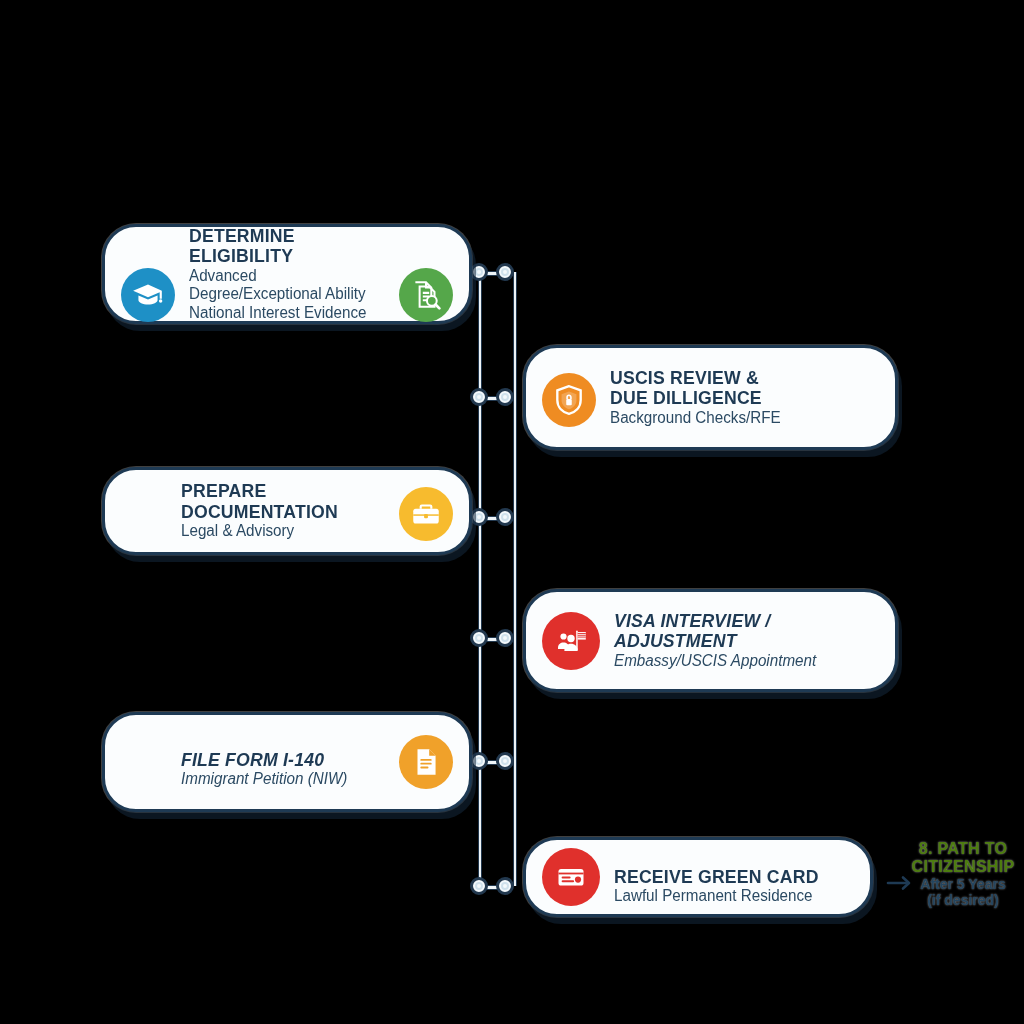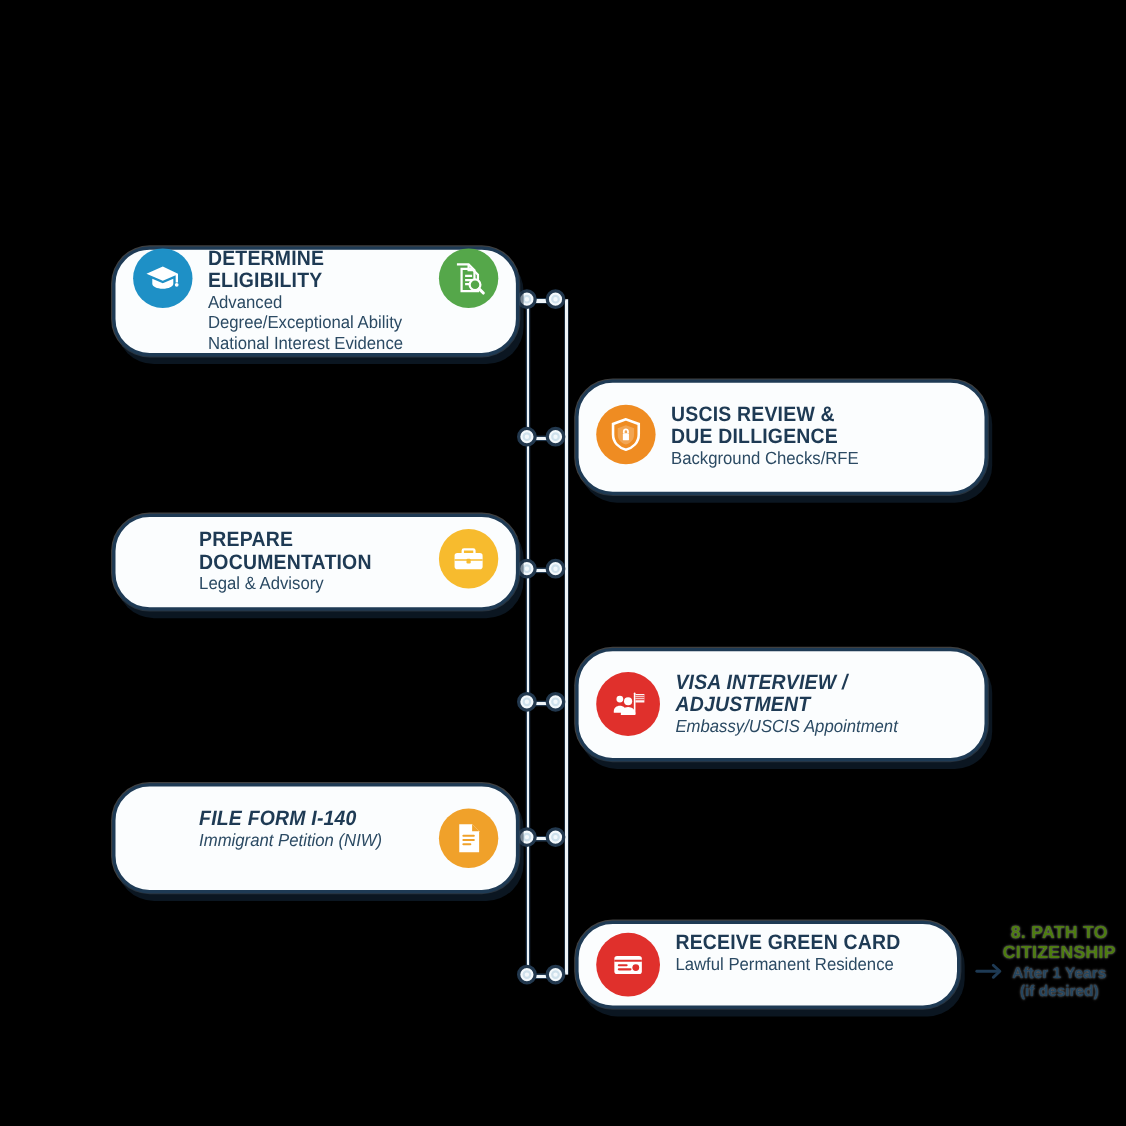--- a/index.html
+++ b/index.html
@@ -24,21 +24,21 @@
   
   .card{
     position:absolute;
     background:#fbfdfe;
     border:3px solid #1e3a54;
     border-radius:34px;
     box-sizing:border-box;
     display:flex;align-items:center;
     box-shadow:4px 7px 0 rgba(20,40,60,.55), 0 0 0 1px rgba(255,255,255,.25);
   }
-  .card .inner{display:flex;align-items:flex-start;width:100%;padding:0 16px;gap:14px;}
+  .card .inner{display:flex;align-items:flex-end;width:100%;padding:0 16px;gap:14px;}
   .card.icon-right .inner{flex-direction:row-reverse;justify-content:flex-start;}
   .texts{display:flex;flex-direction:column;justify-content:center;}
   .card.icon-right .texts{align-items:flex-start;}
   .ttl{
     font-family:"Liberation Sans", sans-serif;
     font-weight:bold;color:#1e3a54;letter-spacing:.2px;
     font-size:19px;line-height:1.08;text-transform:uppercase;
     transform:scaleX(.93);transform-origin:left center;white-space:pre-line;
   }
   .sub{
@@ -226,17 +226,17 @@
 
   <div class="arrow" style="left:886px;top:872px;width:28px;height:22px;">
     <svg viewBox="0 0 28 22" width="28" height="22" fill="none" stroke="#1e3a54" stroke-width="2.6" stroke-linecap="round" stroke-linejoin="round">
       <path d="M2 11h20"></path>
         <path d="M17 5.5 23 11l-6 5.5"></path>
     </svg>
   </div>
   <div class="endnote" style="left:906px;top:840px;width:114px;">
     <div class="en1">8. PATH TO
 CITIZENSHIP</div>
-    <div class="en2">After 1 Years
+    <div class="en2">After 5 Years
 (if desired)</div>
   </div>
 
 </div>
 
 </body></html>

